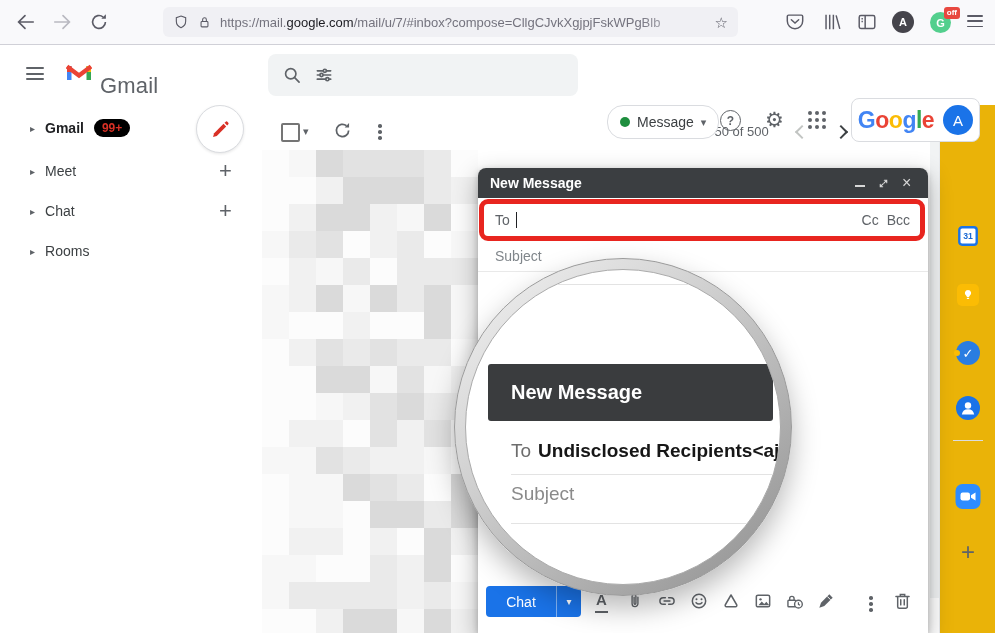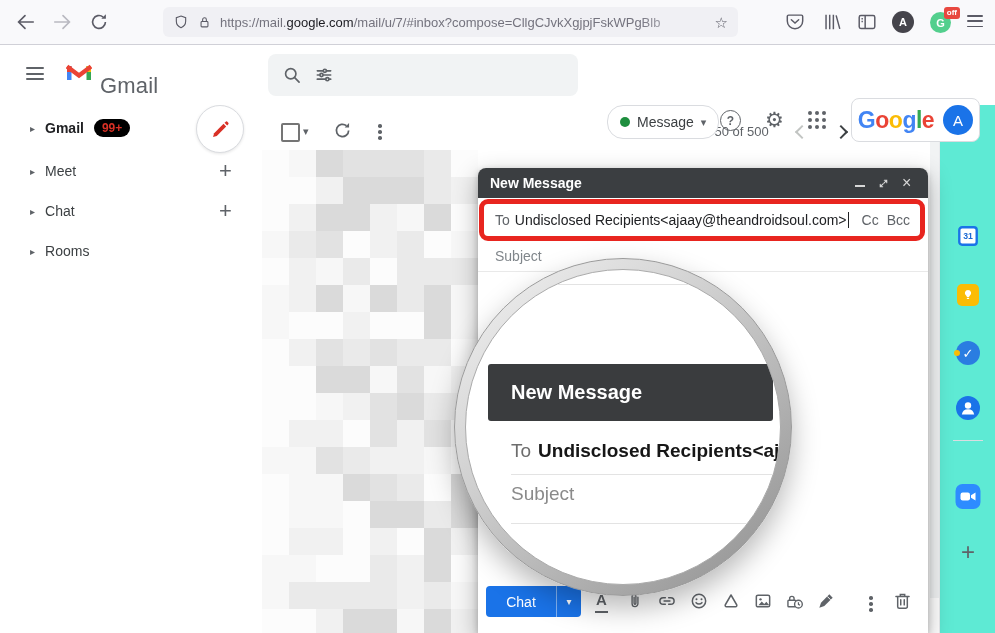--- a/index.html
+++ b/index.html
@@ -76,21 +76,21 @@
   .spliticon .l{display:flex;flex-direction:column;justify-content:space-between;width:9px;}
   .spliticon .l i{height:2.4px;background:#5f6368;}
   .spliticon .r{width:6px;background:#5f6368;}
 
   
   #mosaic{left:262px;top:150px;width:216px;height:483px;display:grid;
     grid-template-columns:repeat(8,27px);grid-auto-rows:27px;overflow:hidden;z-index:1;}
   .scrollstrip{left:930px;top:110px;width:9px;height:488px;background:#f1f3f4;z-index:1;}
 
   
-  .rail{left:939px;top:105px;width:56px;height:528px;background:#5eead4;border-left:1px solid #e8eaed;z-index:4;}
+  .rail{left:939px;top:105px;width:56px;height:528px;background:#eab308;border-left:1px solid #e8eaed;z-index:4;}
   .railitem{position:absolute;left:50%;transform:translateX(-50%);}
   .keepsq{width:22px;height:22px;border-radius:5px;background:#fbbc04;display:flex;align-items:center;justify-content:center;}
   .taskc{width:24px;height:24px;border-radius:50%;background:#2a7de1;color:#fff;font-size:13px;font-weight:bold;
     display:flex;align-items:center;justify-content:center;position:relative;}
   .taskc .ydot{position:absolute;left:-2px;top:9px;width:6px;height:6px;border-radius:50%;background:#fbbc04;}
   .contactc{width:24px;height:24px;border-radius:50%;background:#1a73e8;overflow:hidden;}
   .zoomsq{width:25px;height:25px;border-radius:7px;background:#2d8cff;}
   .raildiv{width:30px;height:1px;background:#dadce0;}
   .railplus{font-size:24px;color:#5f6368;font-weight:300;}
 
@@ -510,21 +510,20 @@
       <span class="abs" style="left:399px;top:9px">
         <svg width="13" height="13" viewBox="0 0 24 24">
             <path d="M13.5 6H18v4.5M10.5 18H6v-4.5M18 6l-5.2 5.2M6 18l5.2-5.2" fill="none" stroke="#d7d7d7" stroke-width="2" stroke-linecap="round"></path>
           </svg>
       </span>
       <span class="closex">×</span>
     </div>
 
     <div class="torow">
       <span class="tolabel">To</span>
-      <span class="tovalue">Undisclosed Recipients&lt;ajaay@theandroidsoul.com&gt;</span>
       <span class="cursor"></span>
       <span class="ccbcc">
         <span>Cc</span>
         <span>Bcc</span>
       </span>
     </div>
     <div class="redbox"></div>
 
     <div class="subjrow">
       <span>Subject</span>

